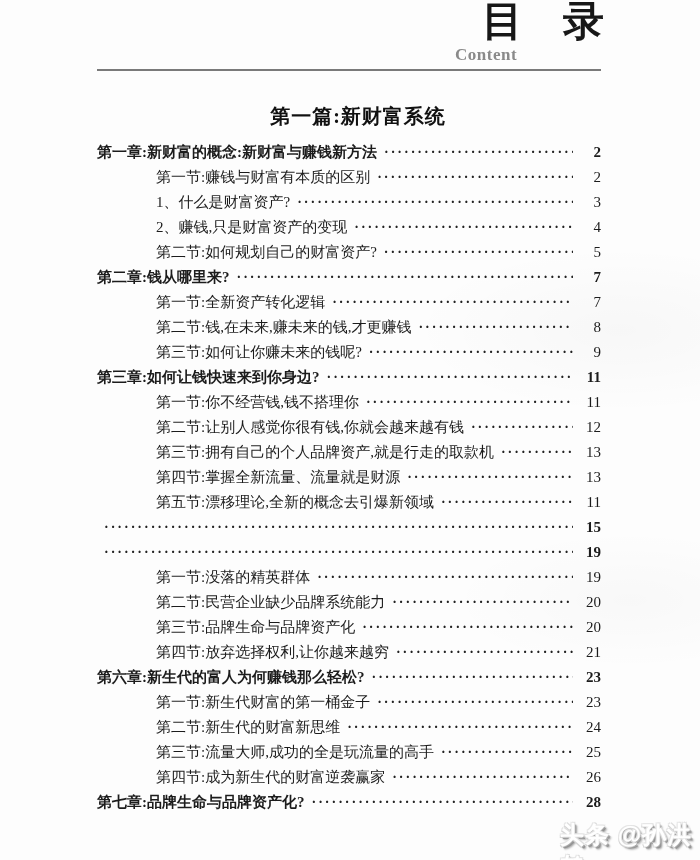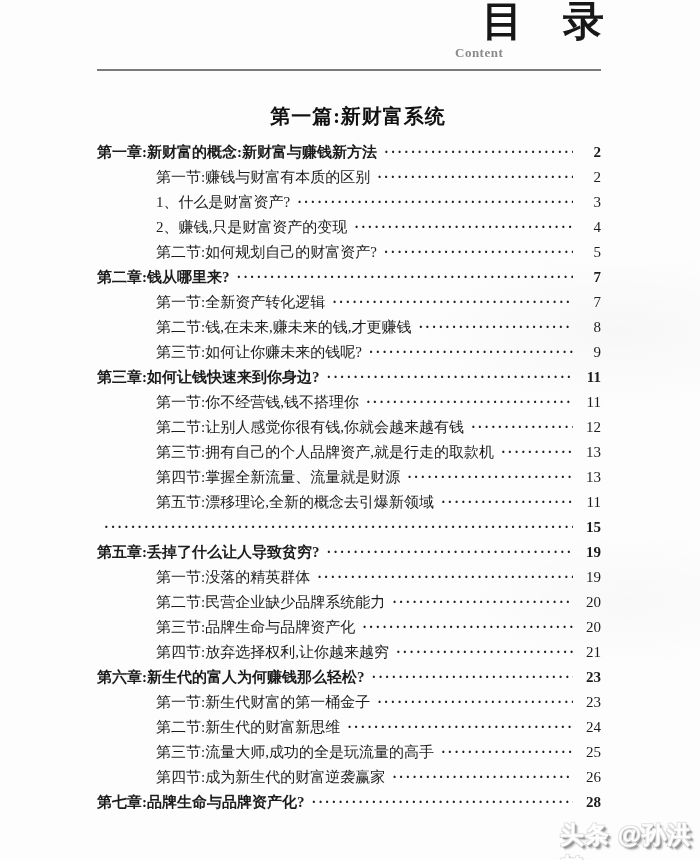--- a/index.html
+++ b/index.html
@@ -20,21 +20,21 @@
   
   .page-title {
     position: absolute; top: 1px; left: 482px; width: 122px;
     display: flex; justify-content: space-between;
     font-family: "Liberation Sans", "DejaVu Sans", sans-serif;
     font-weight: 900; font-size: 41px; line-height: 1;
     color: #171717;
   }
   .page-subtitle {
     position: absolute; top: 45px; left: 455px;
-    font-weight: bold; font-size: 13px; letter-spacing: 0.5px;
+    font-weight: bold; font-size: 17px; letter-spacing: 0.5px;
     color: #8a8a8a;
   }
   .header-divider {
     position: absolute; top: 69px; left: 97px;
     width: 504px; height: 2px;
     background: #7a7a7a;
   }
   
   .part-title {
     position: absolute; top: 103px; left: 8px; width: 700px;
@@ -175,21 +175,20 @@
       <div class="toc-row section">
       <span class="toc-label">第五节:漂移理论,全新的概念去引爆新领域</span>
       <span class="dot-leader"></span>
       <span class="toc-pagenum">11</span>
     </div>
       <div class="toc-row chapter">
       <span class="dot-leader"></span>
       <span class="toc-pagenum">15</span>
     </div>
       <div class="toc-row chapter">
-      <span class="toc-label">第五章:丢掉了什么让人导致贫穷?</span>
       <span class="dot-leader"></span>
       <span class="toc-pagenum">19</span>
     </div>
       <div class="toc-row section">
       <span class="toc-label">第一节:没落的精英群体</span>
       <span class="dot-leader"></span>
       <span class="toc-pagenum">19</span>
     </div>
       <div class="toc-row section">
       <span class="toc-label">第二节:民营企业缺少品牌系统能力</span>

